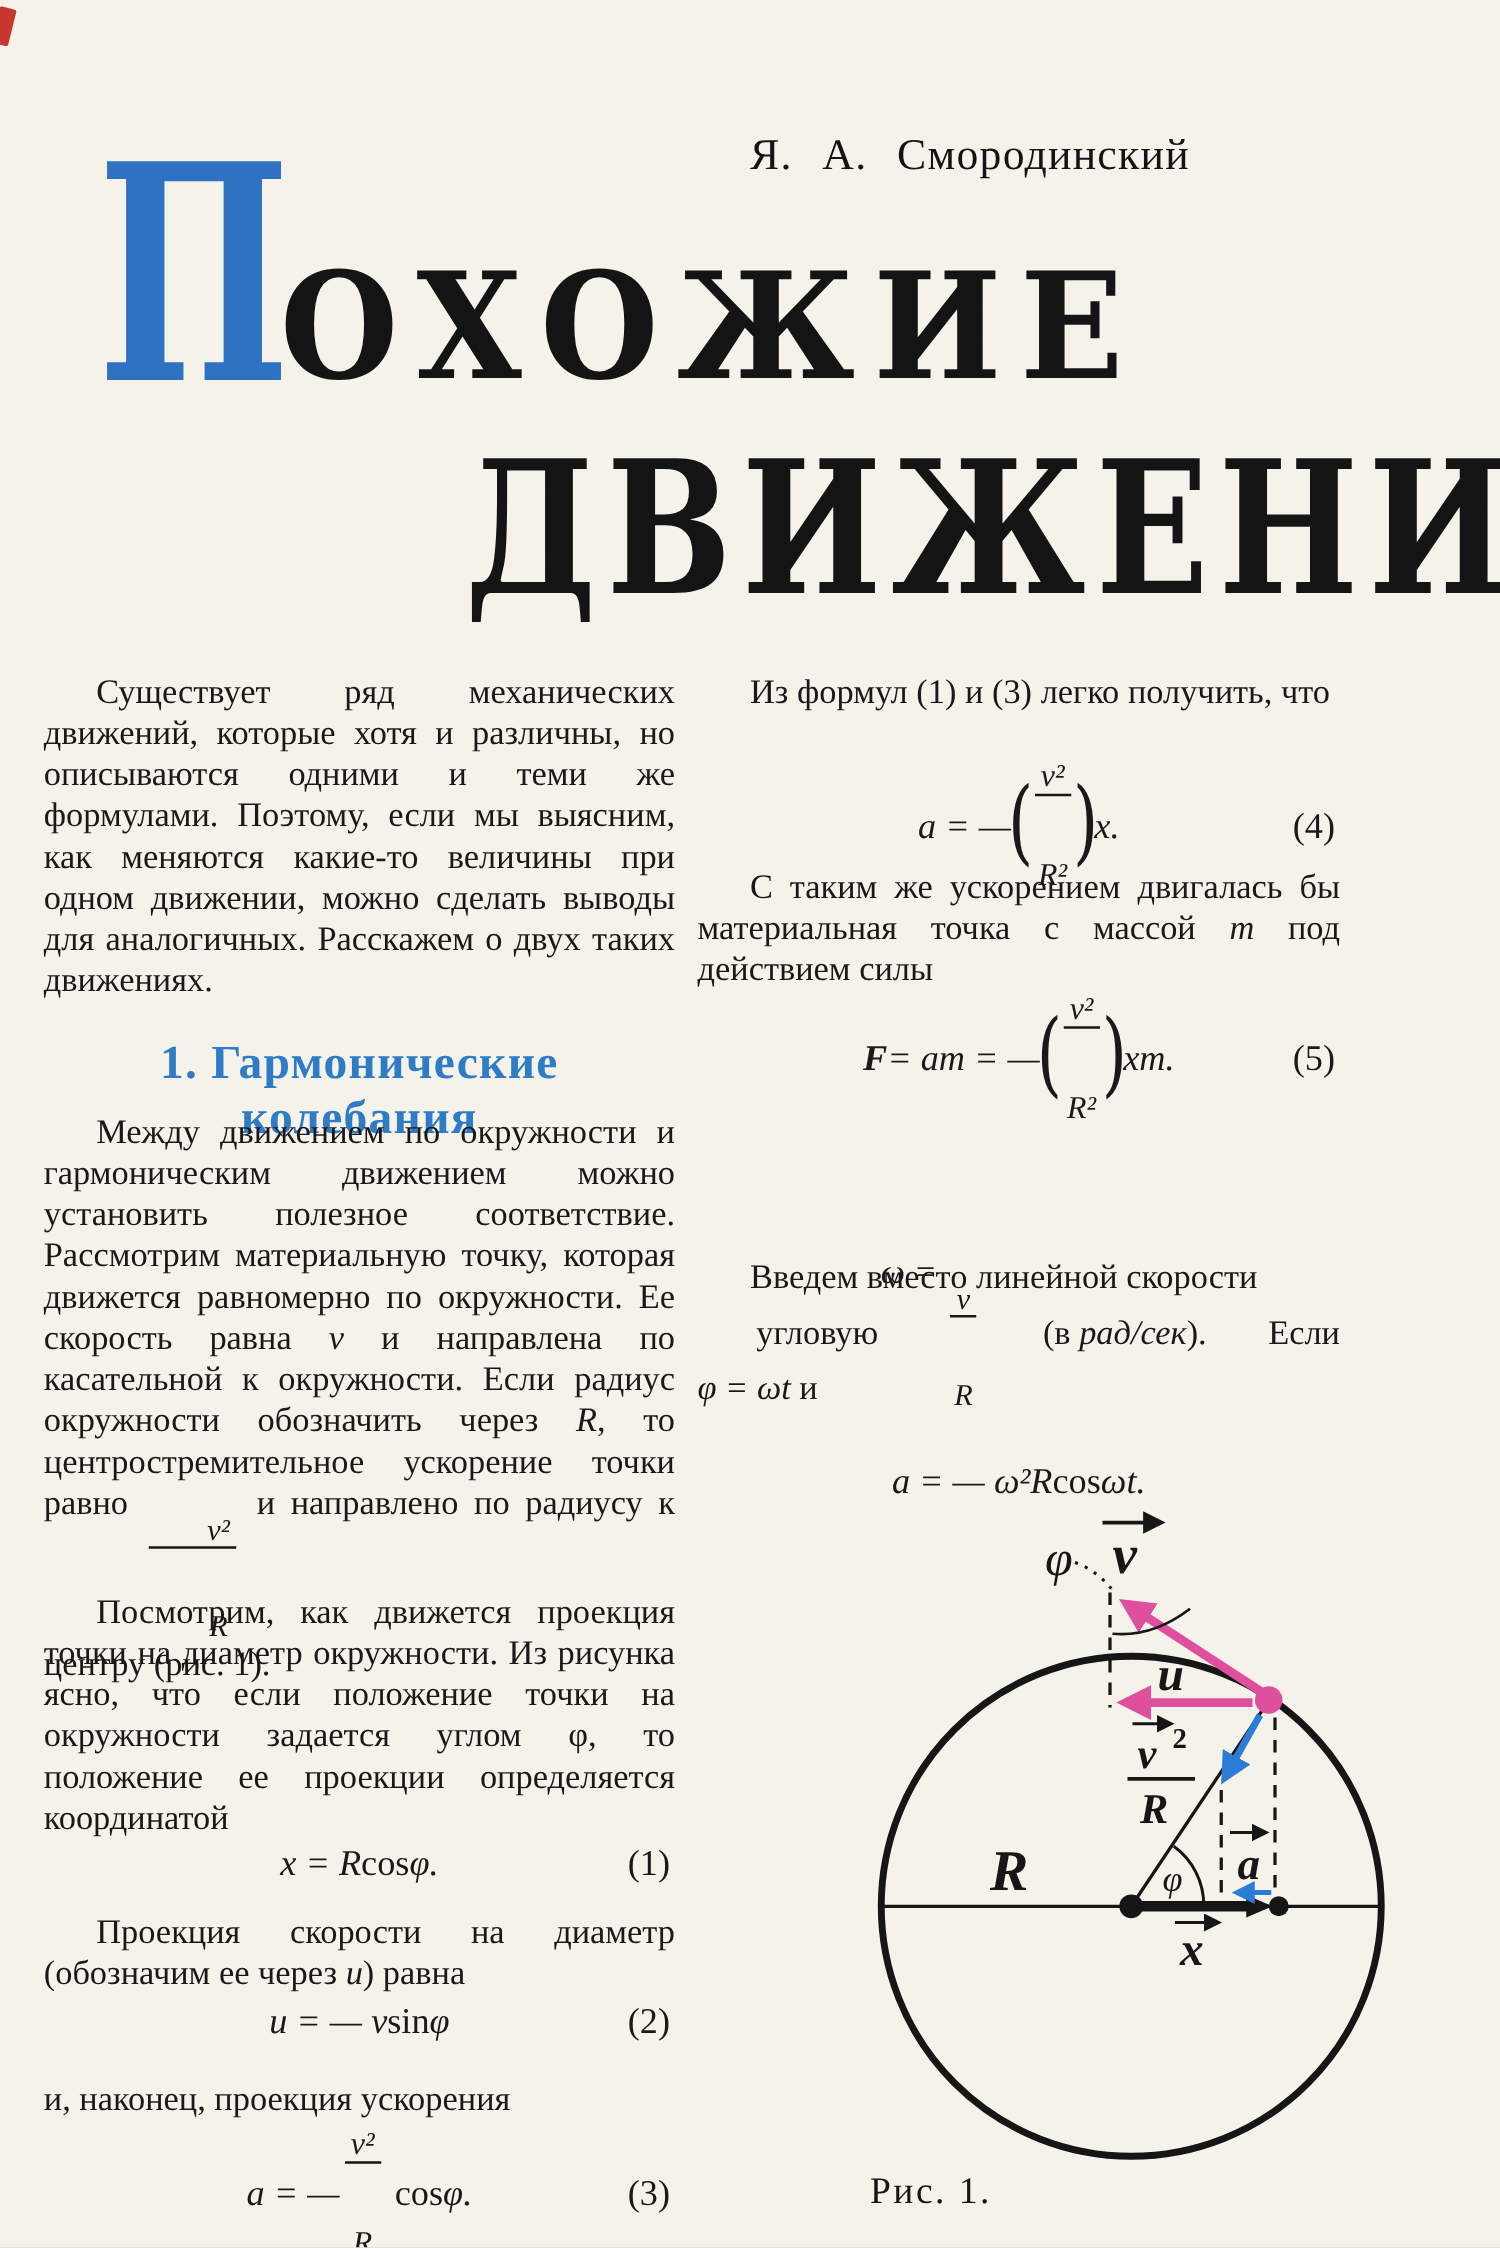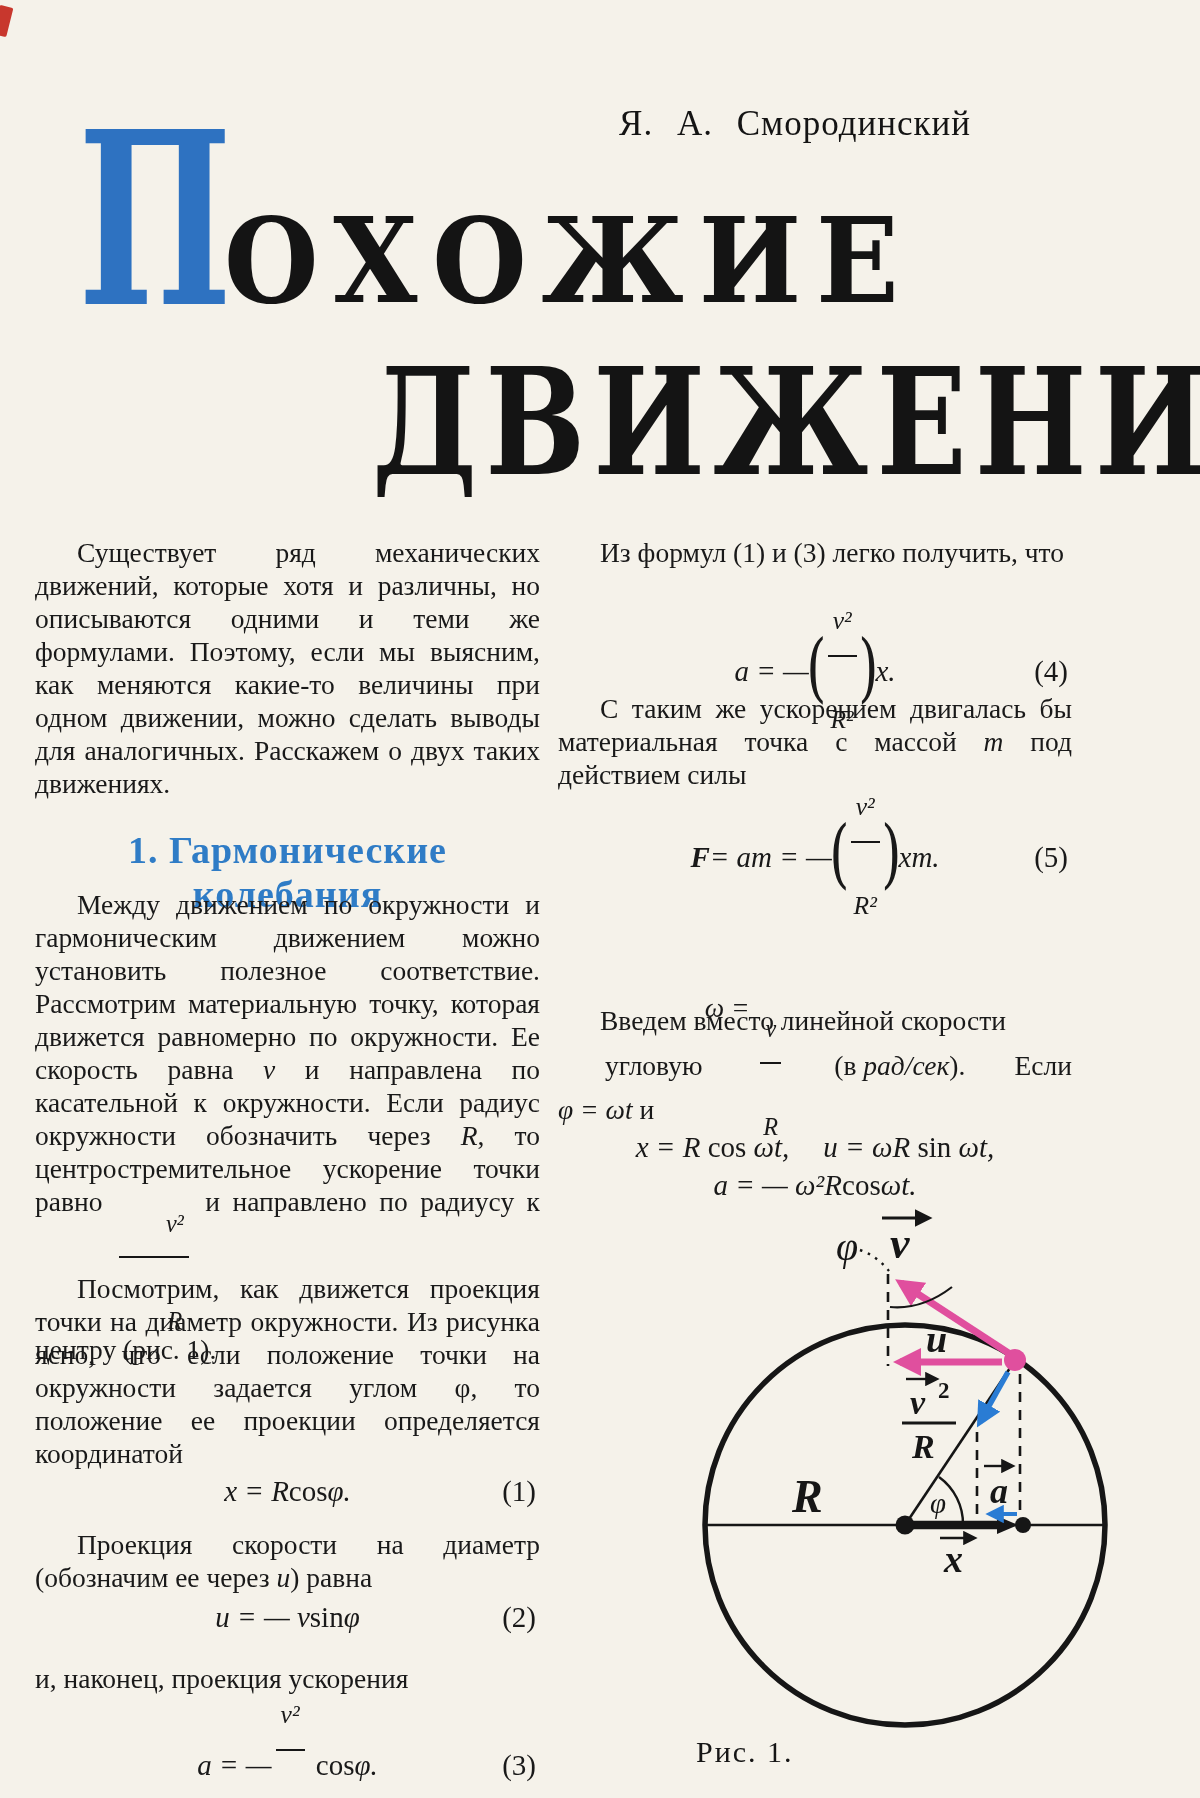--- a/index.html
+++ b/index.html
@@ -5,21 +5,21 @@
   html,body{margin:0;padding:0;background:#d8d5cf;}
   #page{
     position:relative;width:1200px;height:1798px;margin:0 auto;
     background:#f5f2ea;overflow:hidden;
     font-family:"Liberation Serif",serif;color:#191919;
   }
   
   #pen-mark{position:absolute;left:-4px;top:6px;width:14px;height:30px;
     background:#c8372d;transform:rotate(14deg);border-radius:2px;}
   
-  #author{position:absolute;left:600px;top:104px;width:390px;text-align:center;
+  #author{position:absolute;left:600px;top:104px;width:390px;text-align:left;
     font-size:35px;letter-spacing:1px;word-spacing:14px;color:#141414;}
   #title-initial{position:absolute;left:78px;top:100px;font-family:"DejaVu Serif",serif;
     font-weight:bold;font-size:240px;line-height:1;color:#2e72c1;
     transform:scaleX(.68);transform-origin:left top;}
   #title-word1{position:absolute;left:224px;top:202px;font-family:"DejaVu Serif",serif;
     font-weight:bold;font-size:118px;line-height:1;letter-spacing:16px;color:#141414;
     transform:scaleX(.92);transform-origin:left top;}
   #title-word2{position:absolute;left:372px;top:348px;font-family:"DejaVu Serif",serif;
     font-weight:bold;font-size:148px;line-height:1;letter-spacing:10px;color:#141414;
     transform:scaleX(.80);transform-origin:left top;}
@@ -32,21 +32,21 @@
   .bi{font-style:italic;font-weight:bold;}
   #sec-head{position:absolute;left:35px;top:828px;width:505px;text-align:center;
     color:#2f7cc6;font-weight:bold;font-size:38px;letter-spacing:1px;text-indent:0;}
   
   .eq{position:absolute;font-size:29px;line-height:34px;text-align:center;}
   .eq .eq-no{position:absolute;right:4px;top:50%;transform:translateY(-50%);font-style:normal;}
   .eq .eq-body{display:inline-flex;align-items:center;font-style:italic;}
   .eq .rm,.rm{font-style:normal;}
   .ifrac{display:inline-flex;flex-direction:column;align-items:center;
     vertical-align:-0.85em;line-height:1.05;font-size:.88em;margin:0 4px;}
-  .ifrac .fr-top{border-bottom:2.2px solid #161616;padding:0 5px 20px;}
+  .ifrac .fr-top{border-bottom:2.2px solid #161616;padding:0 5px 0;}
   .ifrac .fr-bot{padding-top:2px;margin-top:48px;}
   .bp{font-family:"DejaVu Serif",serif;font-size:2.55em;font-weight:normal;font-style:normal;
     display:inline-block;transform:scaleX(.70);line-height:.85;margin:0 -7px;position:relative;top:-3px;}
   
   #r-par4-l2{display:flex;justify-content:space-between;align-items:center;height:56px;font-style:italic;}
   #r-par4-l2 .rm{font-style:normal;margin-left:47px;}
   #eq6a .eq-body{gap:34px;}
   
   #fig-svg{position:absolute;left:588px;top:1200px;}
   #fig-svg text{font-family:"Liberation Serif",serif;}
@@ -151,26 +151,20 @@
       <span><span>ω =</span>&nbsp;<span class="ifrac">
             <span class="fr-top">v</span>
             <span class="fr-bot">R</span>
           </span></span>
       <span class="rm"><span>(в </span><span class="it">рад/сек</span><span>).</span></span>
       <span class="rm">Если</span>
     </div>
     <div><span class="it">φ = ωt</span><span> и</span></div>
   </div>
 
-  <div class="eq colR" id="eq6a" style="top:1130px;">
-    <span class="eq-body">
-        <span><span>x = R </span><span class="rm">cos</span><span> ωt,</span></span>
-        <span><span>u = ωR </span><span class="rm">sin</span><span> ωt,</span></span>
-      </span>
-  </div>
   <div class="eq colR" style="top:1168px;">
     <span class="eq-body">
         <span>a = — ω²R </span>
         <span class="rm">cos</span>
         <span> ωt.</span>
       </span>
   </div>
 
   <svg id="fig-svg" width="550" height="598" viewBox="588 1200 550 598">
     <defs>

